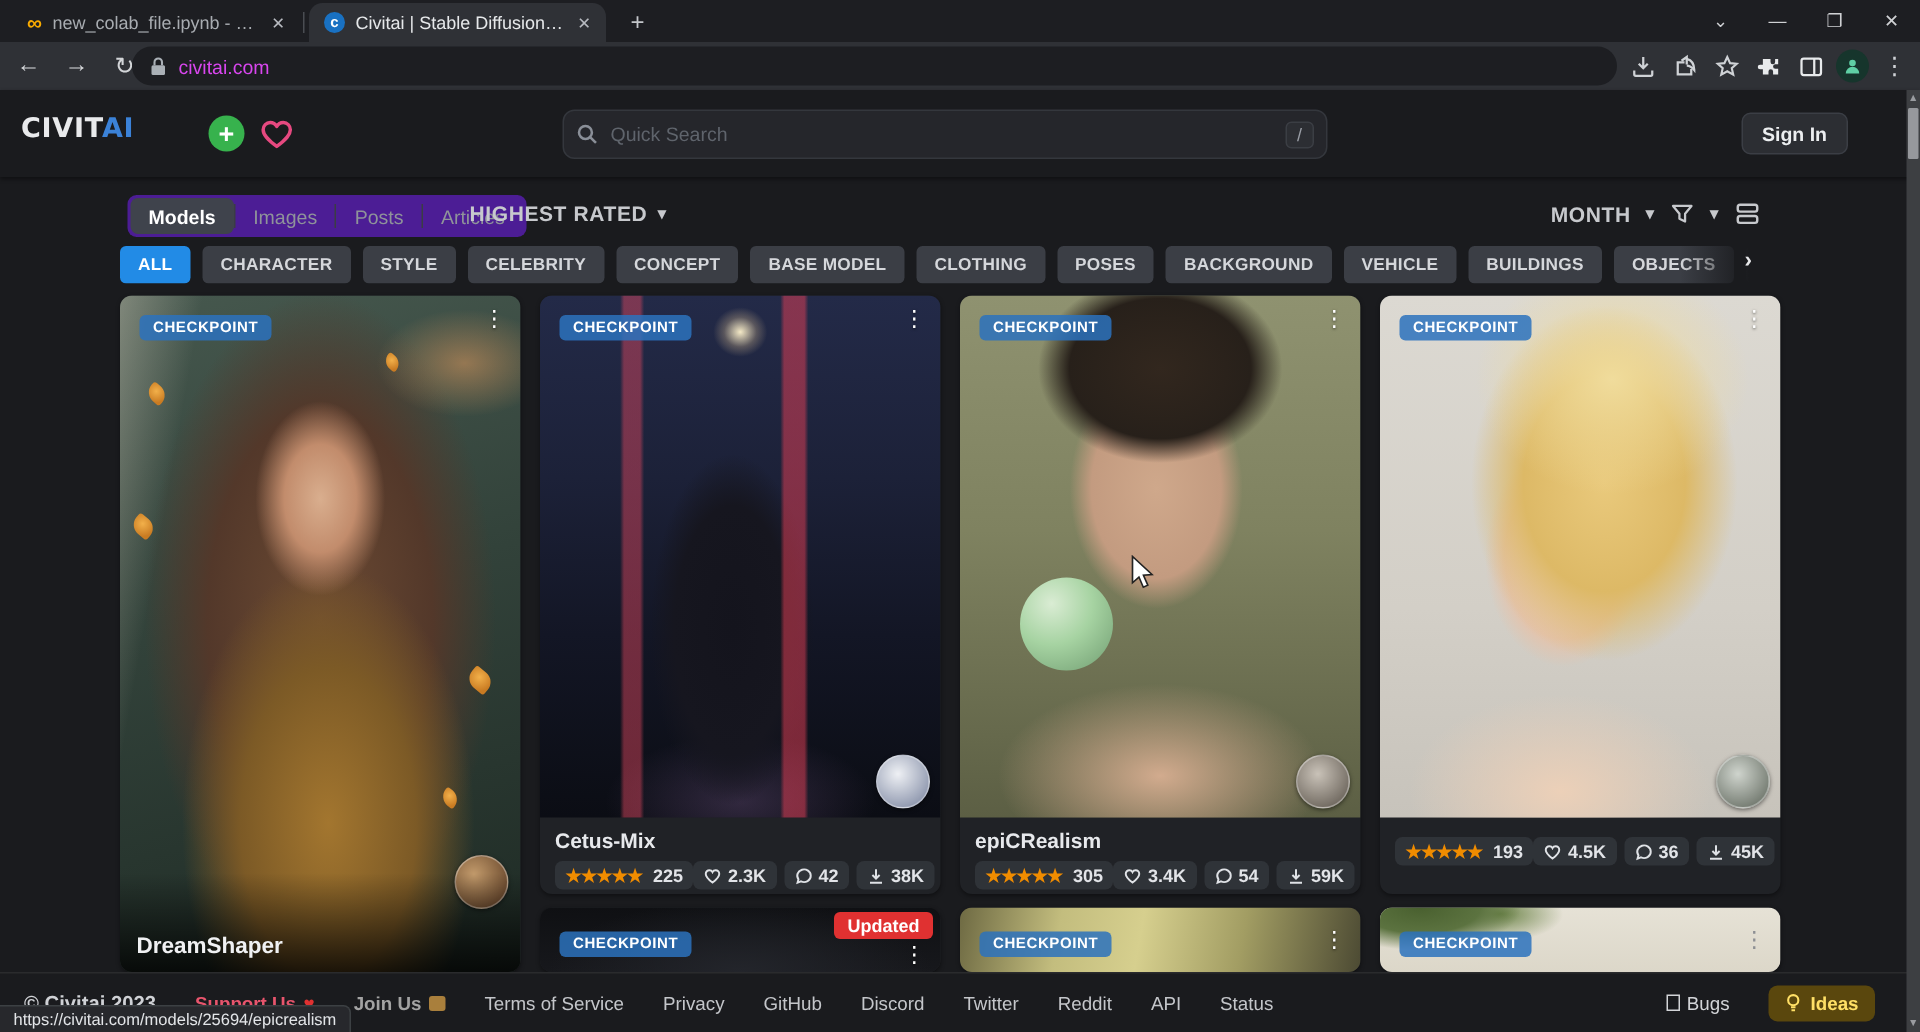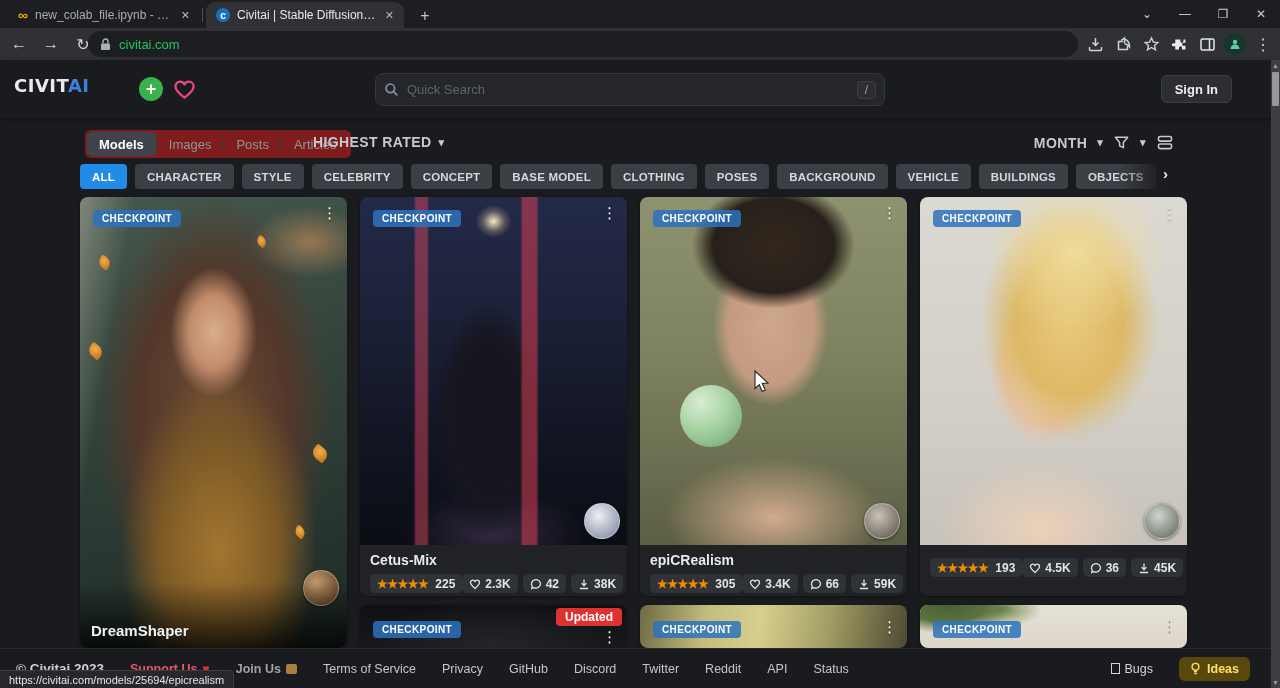--- a/index.html
+++ b/index.html
@@ -23,21 +23,21 @@
     font-size:16px; display:flex; align-items:center; justify-content:center; border-radius:50%; }
   .wincontrols { position:absolute; right:0; top:0; height:28px; display:flex; align-items:center; }
   .winbtn { width:38px; height:28px; display:flex; align-items:center; justify-content:center;
     color:#cfd1d4; font-size:12px; }
   .toolbar { position:absolute; left:0; top:28px; width:1280px; height:32px; background:#2f3136;
     display:flex; align-items:center; }
   .navbtn { width:26px; height:26px; margin-left:6px; display:flex; align-items:center;
     justify-content:center; color:#d3d5d8; font-size:16px; }
   .omnibox { position:absolute; left:88px; top:3px; width:990px; height:26px; background:#1d1e22;
     border-radius:13px; display:flex; align-items:center; padding:0 12px; gap:8px; }
-  .omnibox .url { font-size:13px; color:#22c55e; }
+  .omnibox .url { font-size:13px; color:#d946ef; }
   .tool-ic { width:26px; height:26px; display:flex; align-items:center; justify-content:center; color:#cfd2d6; }
   .tool-ic svg { display:block; }
   .chrome-avatar { width:22px; height:22px; border-radius:50%; background:#16352c;
     display:flex; align-items:center; justify-content:center; }
   .right-tools { position:absolute; right:4px; top:3px; display:flex; align-items:center; gap:2px; }
 
   
   .page { position:absolute; left:0; top:60px; width:1280px; height:628px; background:#1a1b1e; }
 
   .site-header { position:absolute; left:0; top:0; width:1280px; height:58px; background:#1a1b1e;
@@ -56,21 +56,21 @@
     font-size:13px; font-family:"Liberation Sans", sans-serif; }
   .search input::placeholder { color:#5f646c; }
   .kbd { border:1px solid #3b3e44; background:#2c2e33; color:#9a9ea6; border-radius:4px;
     font-size:12px; padding:1px 7px; }
   .signin { position:absolute; right:48px; top:15px; height:28px; padding:0 13px; background:#2c2e33;
     border:1px solid #3b3e45; border-radius:6px; color:#eceef0; font-size:13px; font-weight:bold;
     display:flex; align-items:center; }
 
   .filters-row { position:absolute; left:0; top:70px; width:1280px; height:30px; }
   .segmented { position:absolute; left:85px; top:0; height:28px; display:flex; align-items:center;
-    background:#7f1d1d; border-radius:6px; padding:2px;text-align:center; }
+    background:#4c1d95; border-radius:6px; padding:2px;text-align:center; }
   .seg-item { padding:3px 12px; font-size:13px; color:#8f939a; display:flex; align-items:center; height:24px; }
   .seg-item.active { background:#3f434c; border-radius:5px; color:#fff; font-weight:bold; }
   .seg-div { width:1px; height:16px; background:#3a3d44; }
   .sortdrop { position:absolute; left:313px; top:4px; display:flex; align-items:center; gap:7px;
     color:#c7c9cd; font-weight:bold; font-size:14px; letter-spacing:.4px; }
   .chev { color:#c7c9cd; font-size:11px; }
   .right-filters { position:absolute; right:106px; top:4px; display:flex; align-items:center; gap:10px;
     color:#c7c9cd; font-weight:bold; font-size:14px; letter-spacing:.4px; }
 
   .chips-row { position:absolute; left:80px; top:104px; width:1105px; height:25px; overflow:hidden;
@@ -395,21 +395,21 @@
             <span class="pill">
                 <svg width="12" height="12" viewBox="0 0 12 12" fill="none" stroke="#dfe2e6" stroke-width="1.3">
                   <path d="M6 10.4 C3 8 1.5 6.3 1.5 4.6 C1.5 3.2 2.6 2.1 3.9 2.1 C4.8 2.1 5.6 2.6 6 3.4 C6.4 2.6 7.2 2.1 8.1 2.1 C9.4 2.1 10.5 3.2 10.5 4.6 C10.5 6.3 9 8 6 10.4 Z"></path>
                 </svg>
                 <span>3.4K</span>
               </span>
             <span class="pill">
                 <svg width="12" height="12" viewBox="0 0 12 12" fill="none" stroke="#dfe2e6" stroke-width="1.3">
                   <path d="M10.5 5.8 a4.5 4.2 0 1 0 -8.2 2.4 L1.7 10.4 L4 9.6 a4.5 4.2 0 0 0 6.5 -3.8 Z"></path>
                 </svg>
-                <span>66</span>
+                <span>54</span>
               </span>
             <span class="pill">
                 <svg width="12" height="12" viewBox="0 0 12 12" fill="none" stroke="#dfe2e6" stroke-width="1.3">
                   <path d="M6 1.5 V7.5 M3.6 5.3 L6 7.7 L8.4 5.3 M2 10.5 H10"></path>
                 </svg>
                 <span>59K</span>
               </span>
           </span>
         </div>
       </div>

